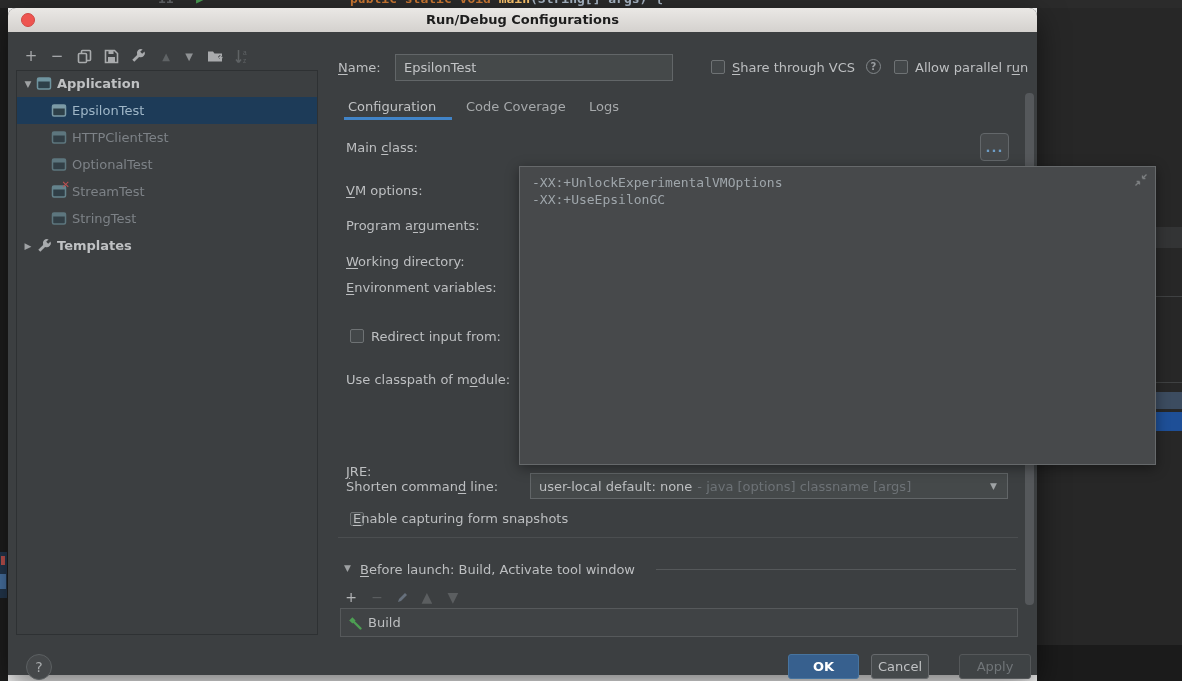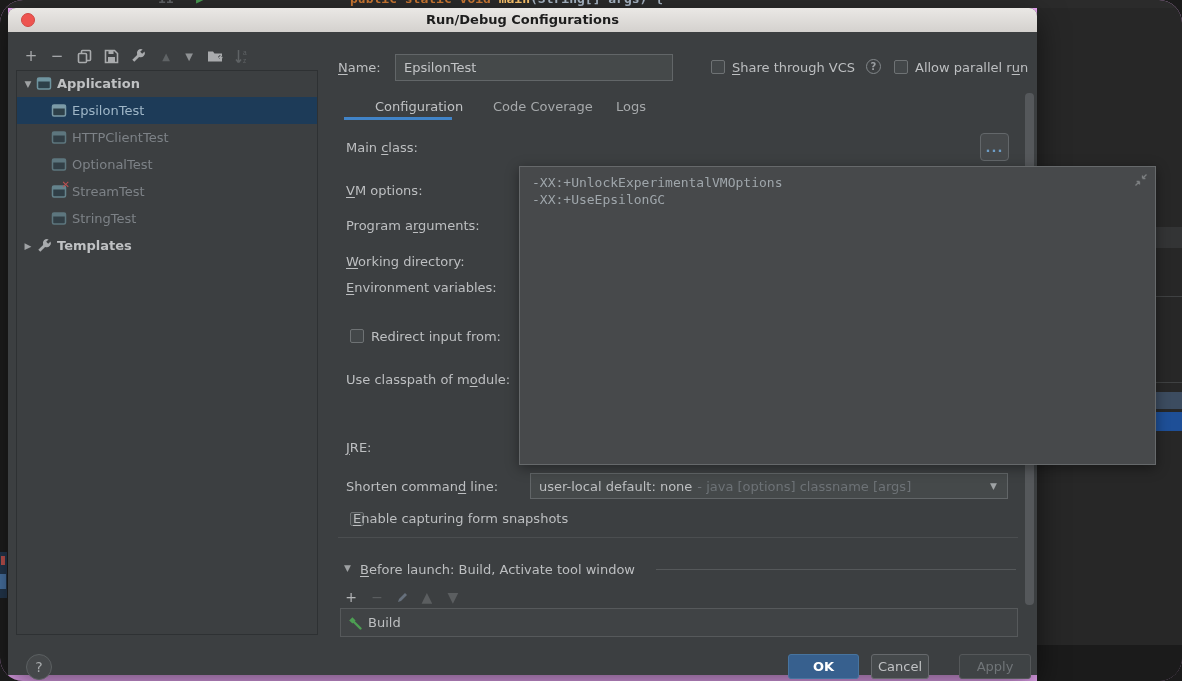--- a/index.html
+++ b/index.html
@@ -1,20 +1,20 @@
 <!DOCTYPE html>
 <html><head>
 <meta charset="utf-8">
 <style>
   * { margin:0; padding:0; box-sizing:border-box; }
   html,body { background:#1b1b1b; }
   #screen {
     position:relative; width:1182px; height:681px; overflow:hidden;
     font-family:"DejaVu Sans","Liberation Sans",sans-serif;
-    font-size:13px; color:#bdbfc1; background:#f0abfc;border-radius:23px;
+    font-size:13px; color:#bdbfc1; background:#ffffff;
   }
   .abs { position:absolute; }
   .mn { text-decoration:underline; text-underline-offset:2px; }
 
   
   #editor-strip { left:0; top:0; width:1182px; height:8px; background:#2b2b2b; overflow:hidden; }
   #editor-strip .code { position:absolute; top:-9px; white-space:nowrap;
     font-family:"DejaVu Sans Mono","Liberation Mono",monospace; font-size:13px; font-weight:bold; }
   .kw { color:#cc7832; } .mtd { color:#ffc66d; } .pln { color:#a9b7c6; }
   .lnum { color:#606366; font-weight:normal; } .runarrow { color:#499c54; }
@@ -70,21 +70,21 @@
   .cb { width:14px; height:14px; background:#434749; border:1px solid #6e7274; border-radius:2px; }
   #cb-vcs { left:703px; top:52px; }
   #lbl-vcs { left:724px; top:52px; }
   #q-circle { left:858px; top:51px; width:15px; height:15px; border-radius:50%;
     border:1px solid #82878a; color:#9a9ea1; font-size:10px; font-weight:bold;
     display:flex; align-items:center; justify-content:center; }
   #cb-parallel { left:886px; top:52px; }
   #lbl-parallel { left:907px; top:52px; }
 
   
-  .tab { top:91px; color:#a6a9ab; font-size:13px;margin-left:27px; }
+  .tab { top:91px; color:#a6a9ab; font-size:13px; }
   .tab.active { color:#c0c2c4; }
   #tab-underline { left:336px; top:109px; width:108px; height:3px; background:#4184c8; }
 
   
   .flabel { left:338px; }
   #cb-redirect { left:342px; top:321px; }
   #lbl-redirect { left:363px; top:321px; }
 
   
   .field { background:#45494a; border:1px solid #626668; display:flex; align-items:center; padding:0 8px; color:#bdbfc1; }
@@ -290,21 +290,21 @@
     <div class="abs" id="tab-underline"></div>
 
     <div class="abs lbl flabel" style="top:132px;">Main <span class="mn">c</span>lass:</div>
     <div class="abs lbl flabel" style="top:175px;"><span class="mn">V</span>M options:</div>
     <div class="abs lbl flabel" style="top:210px;">Program a<span class="mn">r</span>guments:</div>
     <div class="abs lbl flabel" style="top:246px;"><span class="mn">W</span>orking directory:</div>
     <div class="abs lbl flabel" style="top:272px;"><span class="mn">E</span>nvironment variables:</div>
     <div class="abs cb" id="cb-redirect"></div>
     <div class="abs lbl" id="lbl-redirect">Redirect input from:</div>
     <div class="abs lbl flabel" style="top:364px;">Use classpath of m<span class="mn">o</span>dule:</div>
-    <div class="abs lbl flabel" style="top:432px;"><span class="mn">J</span>RE:</div>
+    <div class="abs lbl flabel" style="top:456px;"><span class="mn">J</span>RE:</div>
     <div class="abs lbl flabel" style="top:471px;">Shorten comman<span class="mn">d</span> line:</div>
 
     <div class="abs" id="browse-btn">
         <span>...</span>
       </div>
 
     <div class="abs" id="dlg-scrollbar"></div>
 
     <div class="abs field" id="shorten-dd">
       <span>user-local default: none</span>

